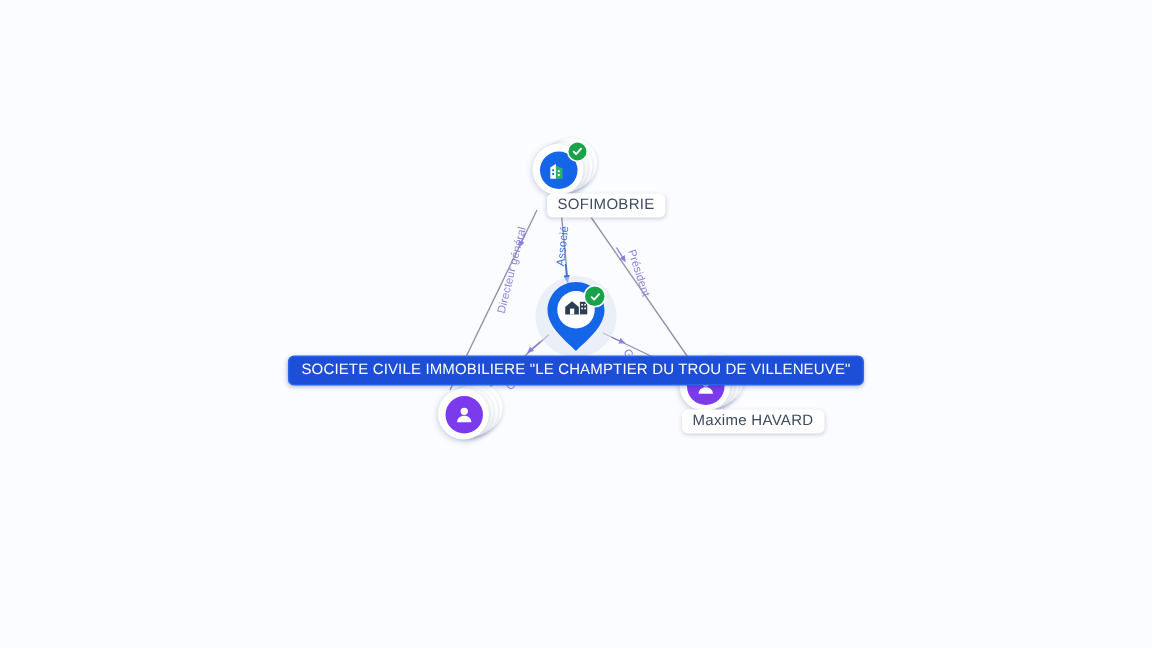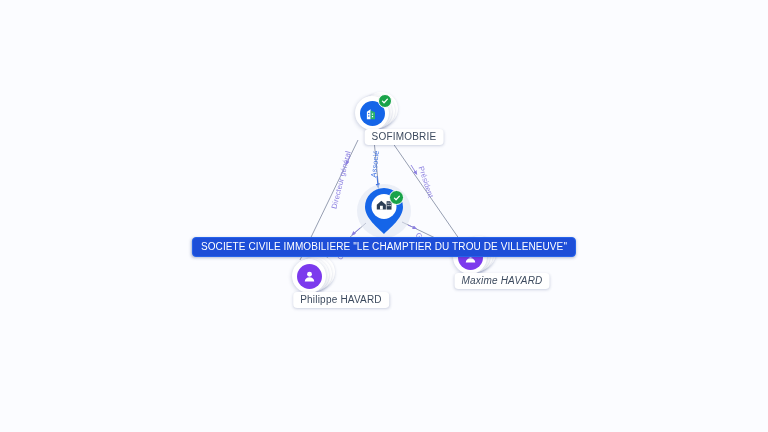--- a/index.html
+++ b/index.html
@@ -271,32 +271,31 @@
       <div class="disc">
         <div class="inner person">
           <svg width="15" height="15" viewBox="0 0 24 24">
             <circle cx="12" cy="8.3" r="3.9" fill="#ffffff"></circle>
             <path d="M4.4 20 C4.4 15.6 7.8 13 12 13 C16.2 13 19.6 15.6 19.6 20 Z" fill="#ffffff"></path>
           </svg>
         </div>
       </div>
     </div>
   </div>
-  <div class="node-label" style="left:309px; top:292px; z-index:25;">Philippe HAVARD</div>
 
   <div class="node" style="left:470px; top:257px; z-index:20;">
     <div class="stack">
       <div class="ghost g1"></div>
       <div class="ghost g2"></div>
       <div class="ghost g3"></div>
       <div class="disc">
         <div class="inner person">
           <svg width="15" height="15" viewBox="0 0 24 24">
             <circle cx="12" cy="8.3" r="3.9" fill="#ffffff"></circle>
             <path d="M4.4 20 C4.4 15.6 7.8 13 12 13 C16.2 13 19.6 15.6 19.6 20 Z" fill="#ffffff"></path>
           </svg>
         </div>
       </div>
     </div>
   </div>
-  <div class="node-label" style="left:470px; top:273px; z-index:25;font-style:italic;">Maxime HAVARD</div>
+  <div class="node-label" style="left:470px; top:273px; z-index:25;">Maxime HAVARD</div>
 
 </div>
 
 </body></html>

